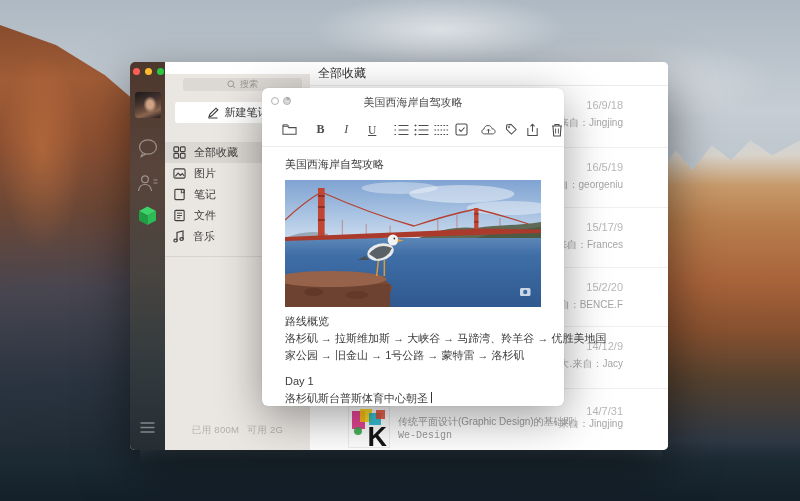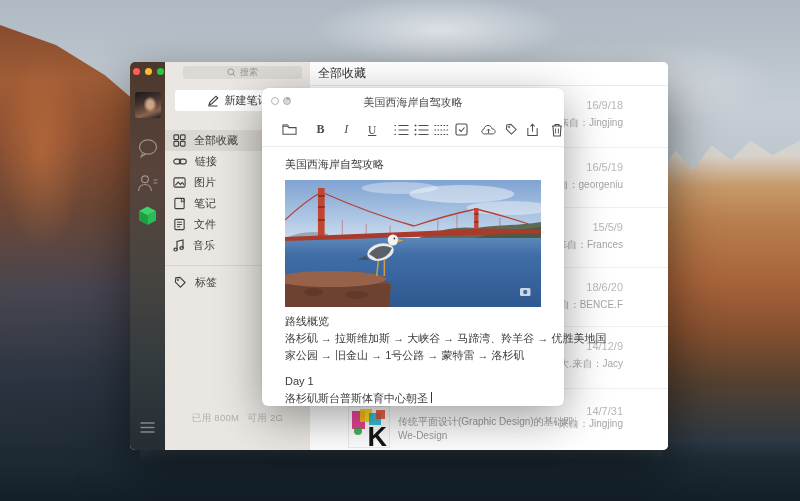--- a/index.html
+++ b/index.html
@@ -36,21 +36,21 @@
   .tl.red{ background:#ff5f57; } .tl.yellow{ background:#febc2e; } .tl.green{ background:#28c840; }
   .avatar { position:absolute; left:5px; top:30px; width:26px; height:26px; border-radius:3px; overflow:hidden;
     background:
       radial-gradient(ellipse 9px 11px at 58% 48%, #cfa383 35%, rgba(207,163,131,0) 75%),
       linear-gradient(160deg,#241f1e 8%,#453430 40%,#6d4e3e 62%,#8a6550 75%,#2e2523 96%); }
   .rail-icon { position:absolute; left:0; width:35px; display:flex; justify-content:center; color:rgba(255,255,255,.42); }
   .rail-icon svg { display:block; }
   .ri-chat { top:76px; } .ri-contacts { top:111px; } .ri-cube { top:143px; } .ri-menu { top:359px; }
 
   
-  .sidebar { position:absolute; left:35px; top:0; width:145px; height:100%; background:#eae7e3; }
+  .sidebar { position:absolute; left:35px; top:12px; width:145px; height:100%; background:#eae7e3; }
   .search { position:absolute; left:18px; top:4px; width:119px; height:13px; background:#dcd8d4; border-radius:3px;
     display:flex; align-items:center; justify-content:center; gap:4px; color:#9a9690; font-size:9px; }
   .new-note { position:absolute; left:10px; top:28px; width:125px; height:21px; background:#fff; border:none; border-radius:3px;
     display:flex; align-items:center; justify-content:center; gap:6px; font-size:11px; color:#3a3a3a; font-family:inherit; }
   .nav { position:absolute; left:0; top:68px; width:145px; }
   .nav-item { height:21px; display:flex; align-items:center; gap:8px; padding-left:8px; font-size:11px; color:#3c3c3c; }
   .nav-item.selected { background:#dbd7d2; }
   .nav-item svg { flex:0 0 auto; }
   .nav-divider { height:1px; background:#d8d4cf; margin:9px 0 6px 0; }
   .side-footer { position:absolute; left:0; bottom:25px; width:145px; text-align:center; font-size:9.5px; color:#b3afa9; letter-spacing:.3px; }
@@ -70,21 +70,21 @@
   .thumb { position:absolute; left:38px; top:17px; width:42px; height:42px; background:#fff; border:1px solid #ececec; overflow:hidden; }
   .thumb .blk { position:absolute; }
   .thumb .b-mag { left:3px; top:4px; width:13px; height:18px; background:#e6328b; opacity:.9; }
   .thumb .b-yel { left:11px; top:2px; width:12px; height:13px; background:#ffd400; opacity:.85; }
   .thumb .b-cyn { left:20px; top:6px; width:12px; height:12px; background:#15b8d4; opacity:.85; }
   .thumb .b-grn { left:5px; top:20px; width:8px; height:8px; background:#37a94c; border-radius:50%; opacity:.9; }
   .thumb .b-red { left:27px; top:3px; width:9px; height:9px; background:#e84b30; opacity:.85; }
   .thumb .k { position:absolute; right:2px; bottom:-4px; font-size:27px; font-weight:900; color:#151515; line-height:1; }
   .row-title { position:absolute; left:88px; top:13px; font-size:11px; color:#f0a23f; white-space:nowrap; }
   .row-desc { position:absolute; left:88px; top:26px; width:178px; font-size:10px; color:#9b9b9b; white-space:nowrap; overflow:hidden; }
-  .row-brand { position:absolute; left:88px; top:41px; font-size:10px; color:#9b9b9b; }
+  .row-brand { position:absolute; left:88px; top:41px; font-size:10px; color:#9b9b9b;font-family:Liberation Mono, monospace; }
 
   
   #note-window { position:absolute; left:262px; top:88px; width:302px; height:318px; background:#fff; border-radius:6px;
     box-shadow:0 12px 45px rgba(0,0,0,.38), 0 0 1px rgba(0,0,0,.2); z-index:6; }
   .note-titlebar { position:relative; height:25px; }
   .nt-circle { position:absolute; top:9px; width:8px; height:8px; border-radius:50%; border:1px solid #b3b3b3; background:#fdfdfd; }
   .nt-c1 { left:9px; }
   .nt-c2 { left:21px; background:#d9d9d9; }
   .nt-c2::after { content:"×"; position:absolute; left:0; top:-3.5px; width:8px; text-align:center; font-size:7px; color:#8b8b8b; }
   .note-title { position:absolute; left:0; right:0; top:7px; text-align:center; font-size:11px; color:#4a4a4a; }
@@ -169,27 +169,20 @@
         <div class="nav-item selected">
           <svg width="13" height="13" viewBox="0 0 14 14" fill="none" stroke="#3f3f3f" stroke-width="1.2">
             <rect x="1" y="1" width="5" height="5" rx="1"></rect>
               <rect x="8" y="1" width="5" height="5" rx="1"></rect>
             <rect x="1" y="8" width="5" height="5" rx="1"></rect>
               <rect x="8" y="8" width="5" height="5" rx="1"></rect>
           </svg>
           <span>全部收藏</span>
         </div>
         <div class="nav-item">
-          <svg width="14" height="13" viewBox="0 0 15 13" fill="none" stroke="#3f3f3f" stroke-width="1.2">
-            <rect x="0.8" y="4" width="7.5" height="5" rx="2.5"></rect>
-            <rect x="6.7" y="4" width="7.5" height="5" rx="2.5"></rect>
-          </svg>
-          <span>链接</span>
-        </div>
-        <div class="nav-item">
           <svg width="13" height="13" viewBox="0 0 14 13" fill="none" stroke="#3f3f3f" stroke-width="1.2">
             <rect x="1" y="1.5" width="12" height="10" rx="1.5"></rect>
             <path d="M2.5 9.5 L5.5 6 L8 8.5 L10 6.5 L12 9"></path>
           </svg>
           <span>图片</span>
         </div>
         <div class="nav-item">
           <svg width="13" height="13" viewBox="0 0 14 13" fill="none" stroke="#3f3f3f" stroke-width="1.2">
             <rect x="2" y="1" width="10" height="11" rx="1"></rect>
             <path d="M9 1 v4 l1.5 -1 l1.5 1 v-4" stroke-width="1"></path>
@@ -205,27 +198,20 @@
         </div>
         <div class="nav-item">
           <svg width="12" height="13" viewBox="0 0 12 13" fill="none" stroke="#3f3f3f" stroke-width="1.2">
             <path d="M4 10.5 V2.5 L10 1 V9"></path>
             <ellipse cx="2.6" cy="10.6" rx="1.7" ry="1.4"></ellipse>
             <ellipse cx="8.6" cy="9.1" rx="1.7" ry="1.4"></ellipse>
           </svg>
           <span>音乐</span>
         </div>
         <div class="nav-divider"></div>
-        <div class="nav-item">
-          <svg width="14" height="13" viewBox="0 0 15 14" fill="none" stroke="#3f3f3f" stroke-width="1.2">
-            <path d="M7.5 1.5 L13 7 L8 12 L2.5 6.5 L3 2 Z"></path>
-            <circle cx="5.3" cy="4.3" r="0.9" stroke-width="0.9"></circle>
-          </svg>
-          <span>标签</span>
-        </div>
       </div>
 
       <div class="side-footer">
         <span>已用 800M</span><span>可用 2G</span>
       </div>
     </div>
 
     <div class="list">
       <div class="list-header">
         <span>全部收藏</span>
@@ -235,25 +221,25 @@
         <span class="frag">…</span>
         <span class="date">16/9/18</span>
         <span class="from">来自：Jingjing</span>
       </div>
       <div class="lrow r2">
         <span class="date">16/5/19</span>
         <span class="from">来自：georgeniu</span>
       </div>
       <div class="lrow r3">
         <span class="frag">…</span>
-        <span class="date">15/5/9</span>
+        <span class="date">15/17/9</span>
         <span class="from">来自：Frances</span>
       </div>
       <div class="lrow r4">
-        <span class="date">18/6/20</span>
+        <span class="date">15/2/20</span>
         <span class="from">来自：BENCE.F</span>
       </div>
       <div class="lrow r5">
         <span class="frag">大…</span>
         <span class="date">14/12/9</span>
         <span class="from">来自：Jacy</span>
       </div>
       <div class="lrow r6">
         <div class="thumb">
           <span class="blk b-mag"></span>

